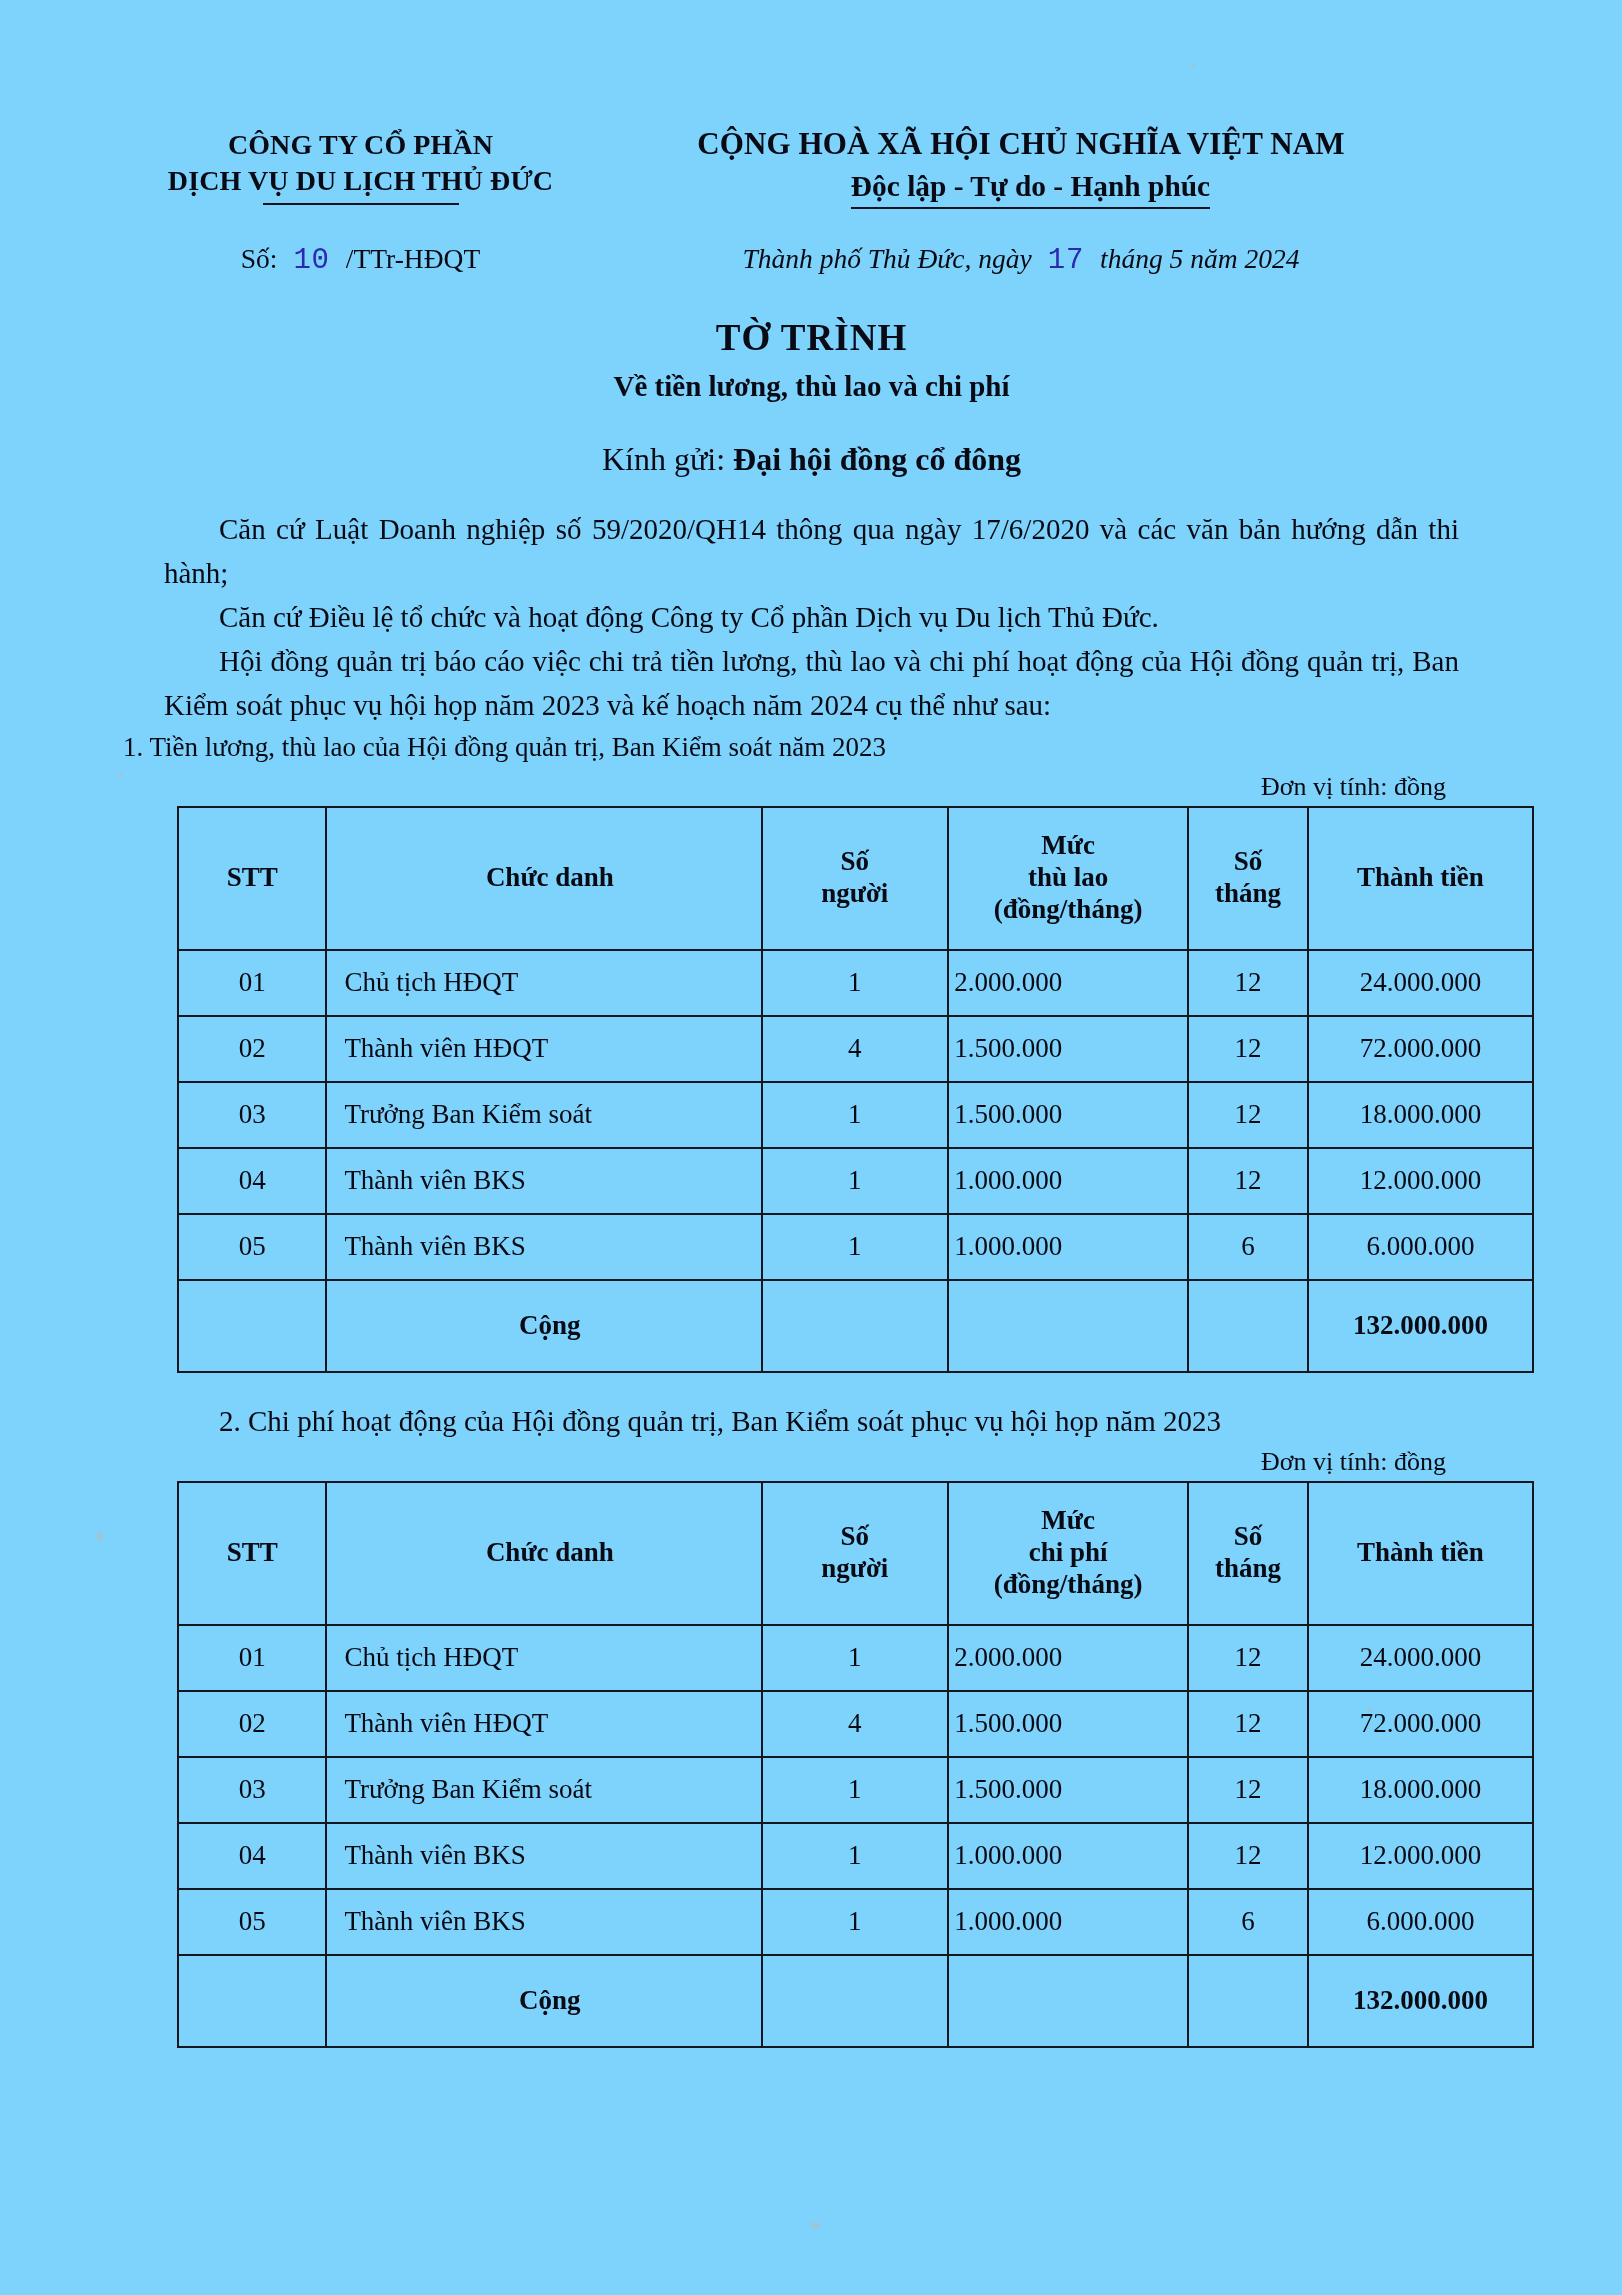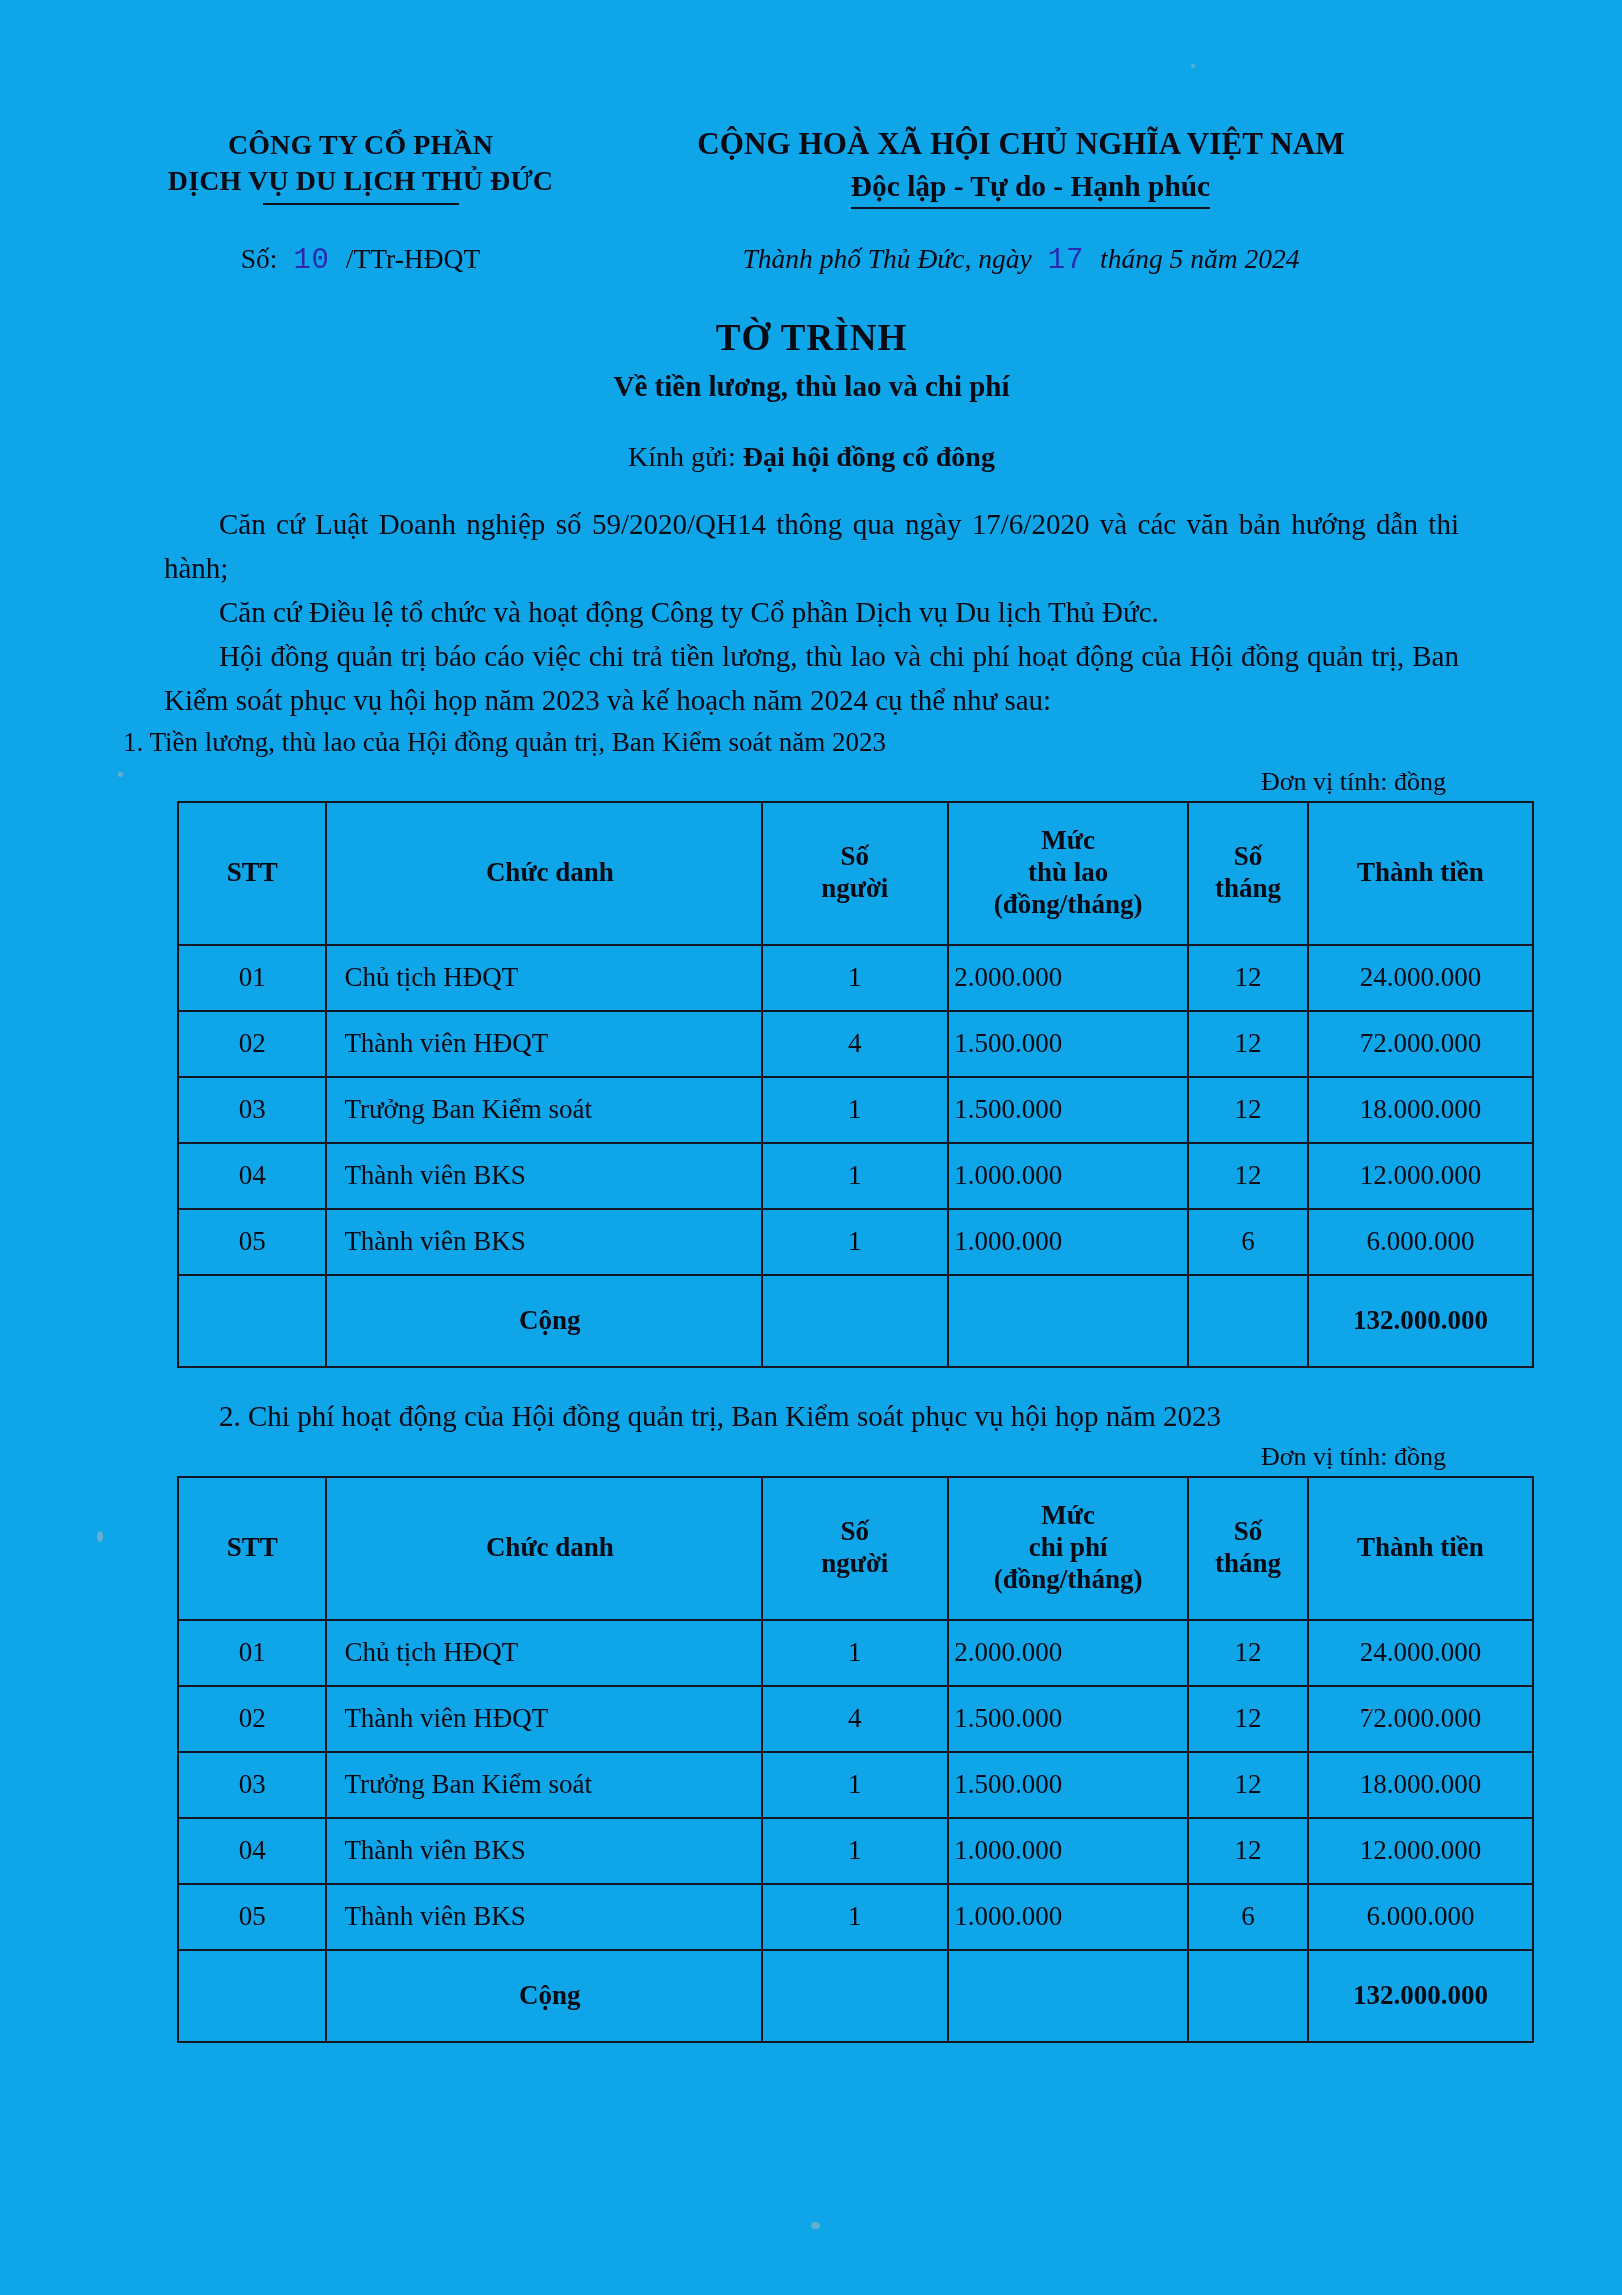--- a/index.html
+++ b/index.html
@@ -5,21 +5,21 @@
 <style>
   html, body {
     margin: 0;
     padding: 0;
     background: #ffffff;
   }
   .page {
     position: relative;
     width: 1623px;
     height: 2295px;
-    background: #0ea5e9;
+    background: #7dd3fc;
     font-family: "Liberation Serif", "DejaVu Serif", serif;
     color: #0a0a14;
     overflow: hidden;
   }
   
   .header {
     display: flex;
     padding: 124px 151px 0 151px;
     align-items: flex-start;
   }
@@ -98,21 +98,21 @@
   }
   .doc-subtitle {
     font-weight: bold;
     font-size: 29px;
     line-height: 1.40;
     margin-top: 6.5px;
   }
   .recipient {
     text-align: center;
     margin-top: 34px;
-    font-size: 28px;
+    font-size: 32px;
   }
   .recipient b { font-weight: bold; }
   
   .body {
     padding: 0 164px 0 164px;
     margin-top: 29px;
     font-size: 29px;
     line-height: 1.52;
     text-align: justify;
   }

